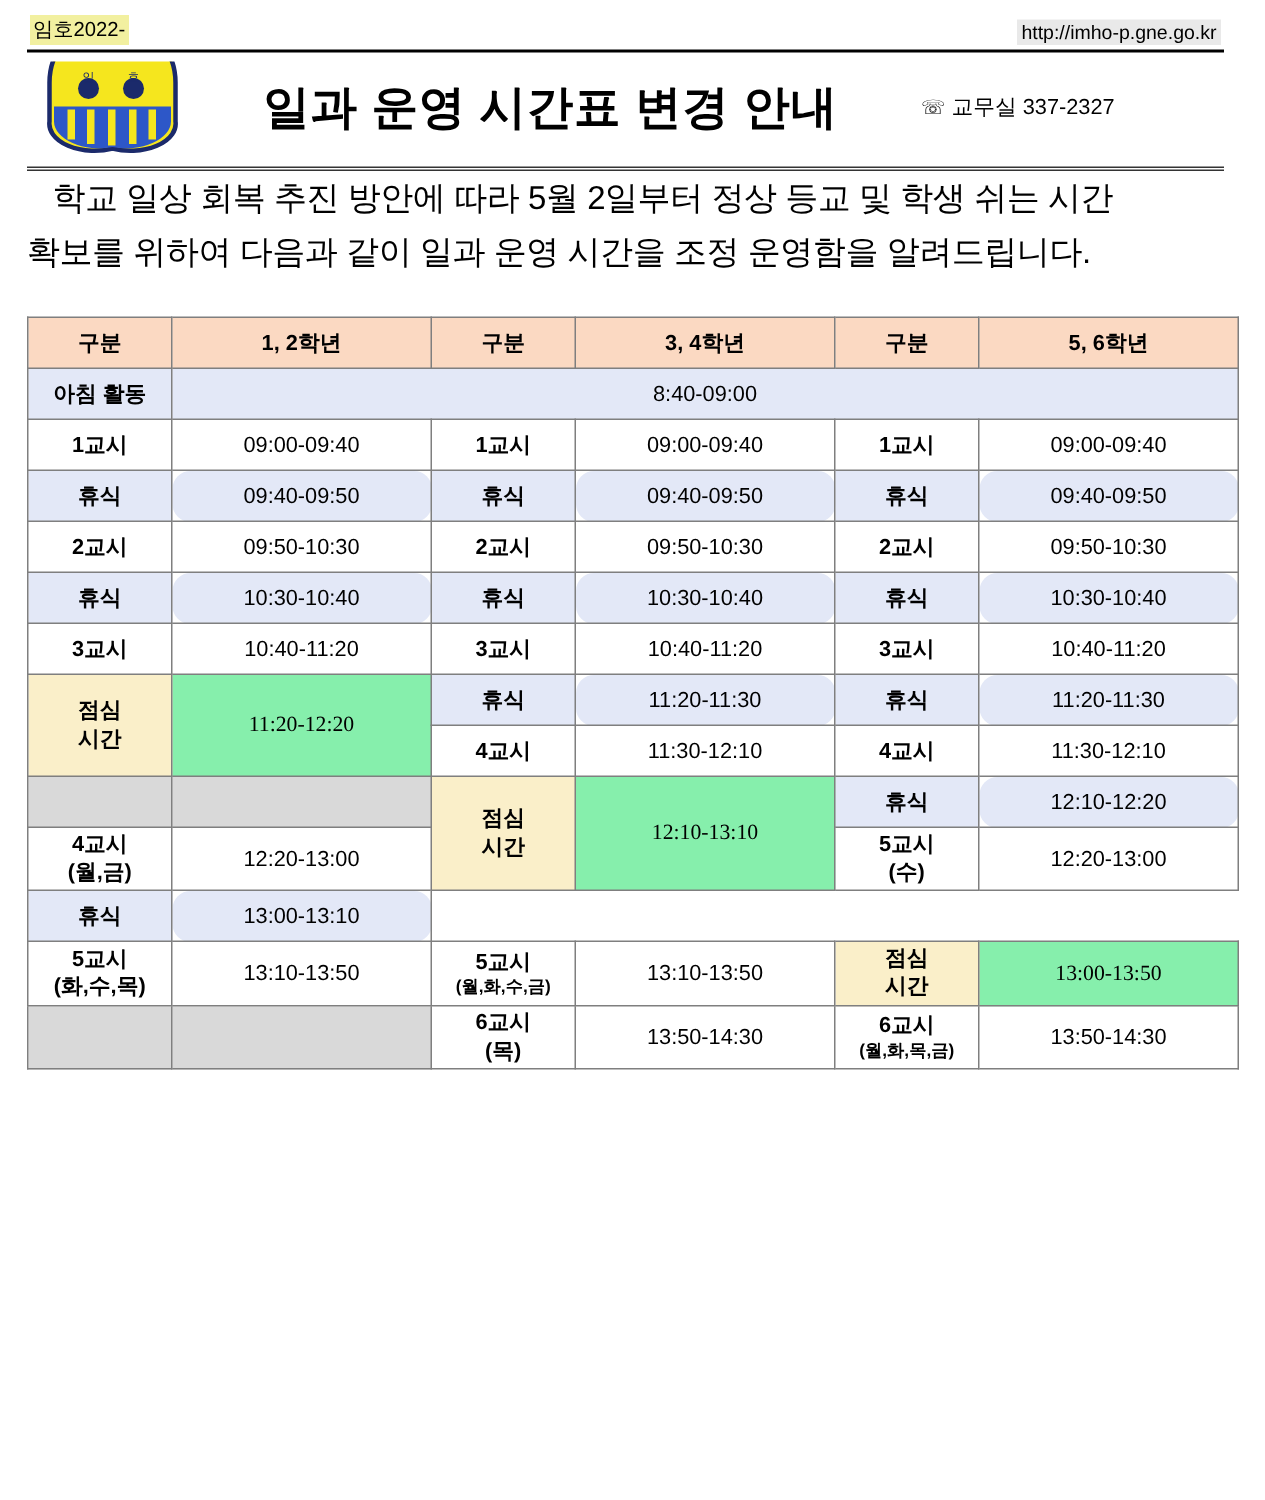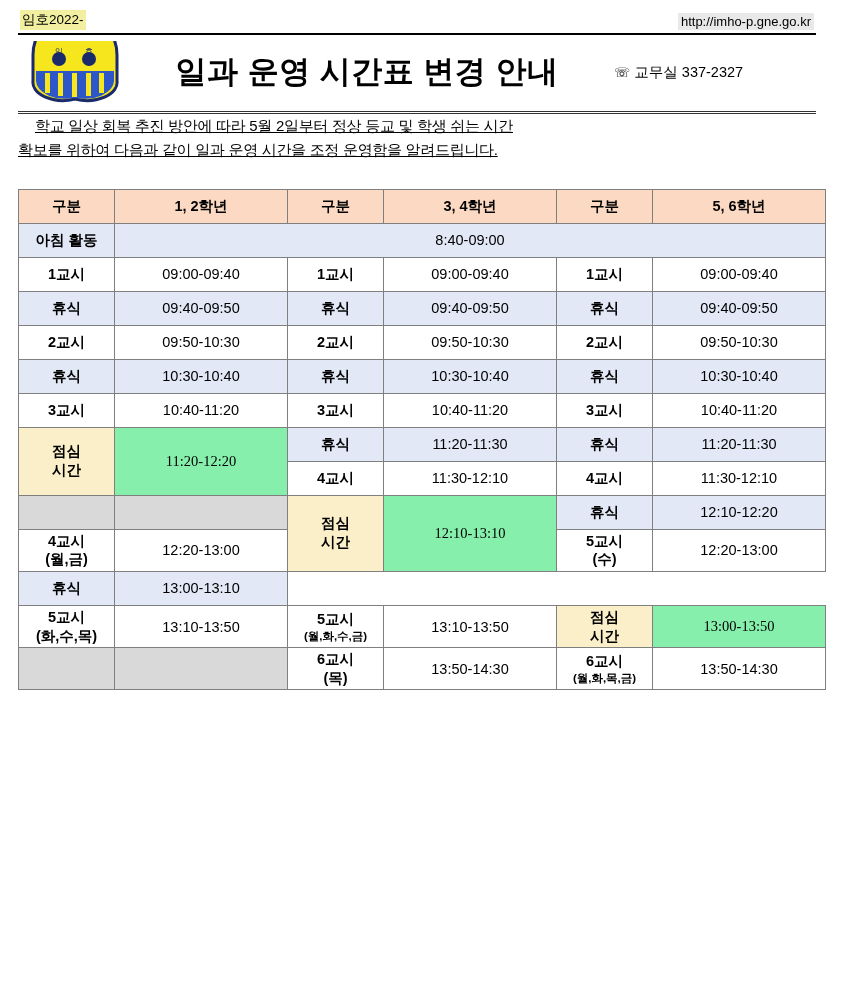--- a/index.html
+++ b/index.html
@@ -74,24 +74,23 @@
   .phone-icon { font-size: 13px; }
 
   
   .greeting {
     margin-top: 18px;
     font-size: 17.5px;
     line-height: 1.62;
     letter-spacing: -0.2px;
   }
   .para {
-    font-size: 15px;
+    font-size: 22px;
     line-height: 1.62;
     letter-spacing: -0.3px;
-    text-decoration: underline;
   }
   .para.indent { text-indent: 17px; }
 
   .section-head {
     margin-top: 30px;
     font-size: 17.5px; font-weight: bold;
     letter-spacing: -0.3px;
   }
 
   
@@ -126,21 +125,21 @@
   td.lunch-lbl {
     background: #faefc9;
     font-weight: bold;
     line-height: 1.3;
   }
   td.lunch-time { background: #86efac; font-family: Liberation Serif, serif; }
   td.rest-lbl {
     background: #e3e8f7;
     font-weight: bold;
   }
-  td.rest-time { background: #e3e8f7; }
+  td.rest-time { background: #e3e8f7; border-radius: 12px; }
   td.morning-lbl {
     background: #e3e8f7;
     font-weight: bold;
   }
   td.morning-time {
     background: #e3e8f7;
   }
   td.blank { background: #d9d9d9; }
   .sub { font-size: 11.5px; display: block; line-height: 1.25; }
   .two-line { line-height: 1.28; }

